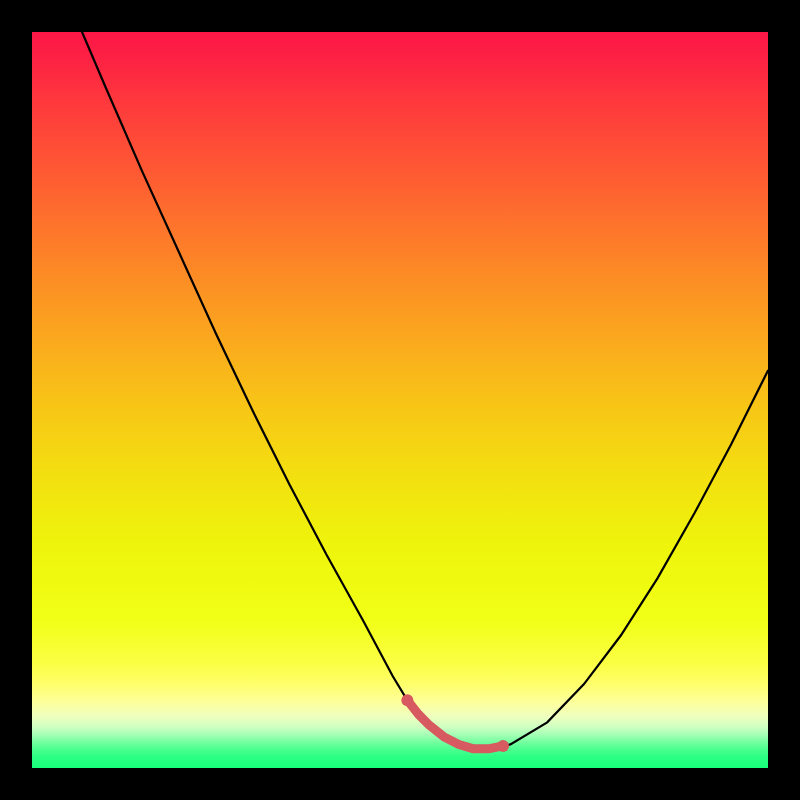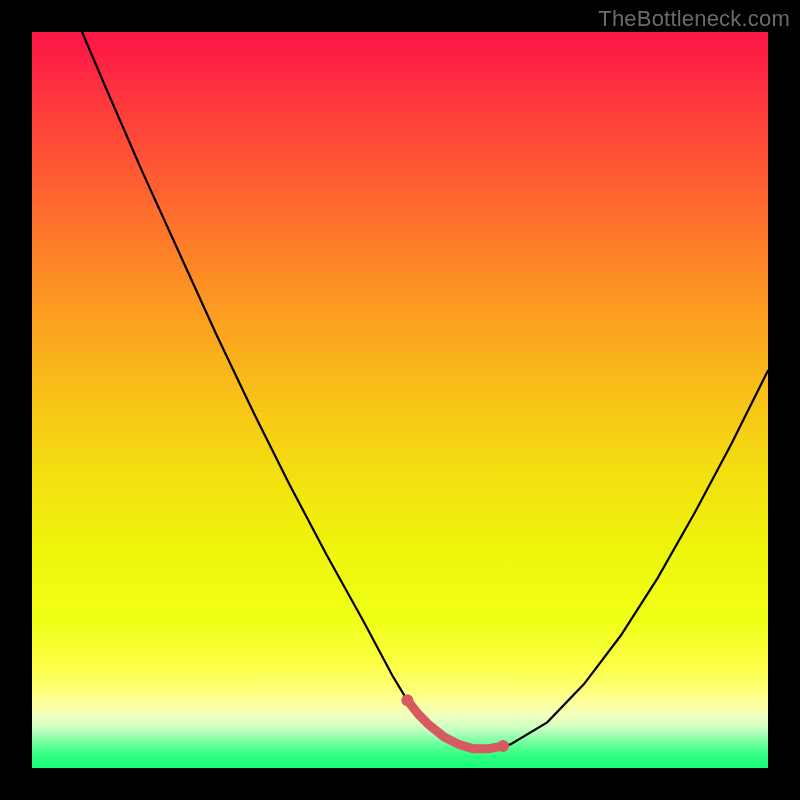--- a/index.html
+++ b/index.html
@@ -47,21 +47,20 @@
     font-size: 22px;
     font-weight: 500;
     letter-spacing: 0.2px;
   }
 </style>
 </head>
 <body>
 
 <div class="stage">
 
-  <div class="watermark">TheBottleneck.com</div>
 
   <div class="plot">
     <svg class="gradient" viewBox="0 0 736 736" preserveAspectRatio="none">
       <defs>
         <linearGradient id="bg-grad" x1="0" y1="0" x2="0" y2="1">
             <stop offset="0.00%" stop-color="#fd1747"></stop>
             <stop offset="3.00%" stop-color="#fd1f44"></stop>
             <stop offset="10.00%" stop-color="#fe3a3c"></stop>
             <stop offset="20.00%" stop-color="#fe5d32"></stop>
             <stop offset="30.00%" stop-color="#fd8128"></stop>

